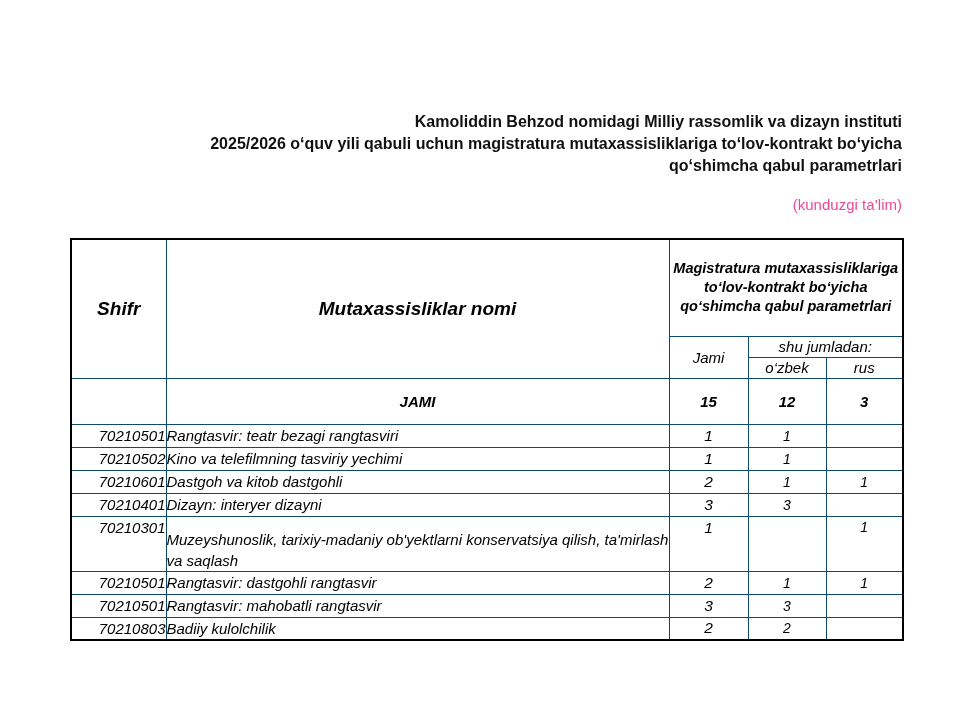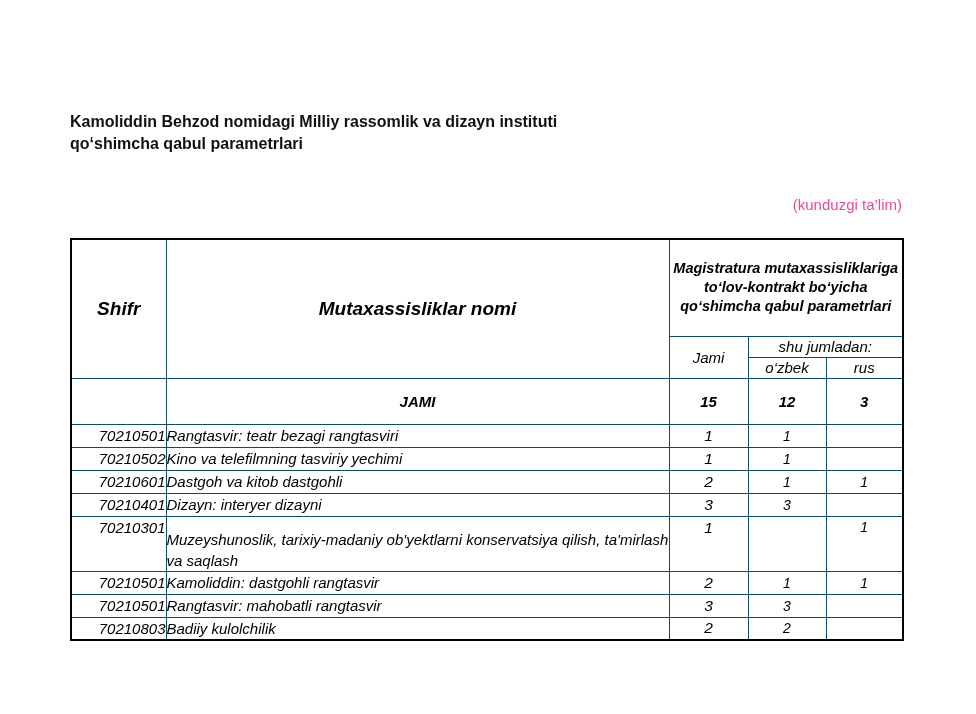--- a/index.html
+++ b/index.html
@@ -14,21 +14,21 @@
     background: #ffffff;
     color: #000000;
     font-family: "Liberation Sans", "DejaVu Sans", sans-serif;
     overflow: hidden;
   }
   .title-block {
     position: absolute;
     left: 70px;
     top: 111px;
     width: 832px;
-    text-align: left;
+    text-align: right;
     font-weight: bold;
     font-size: 16px;
     line-height: 22px;
     color: #111111;
   }
   .daytime-note {
     position: absolute;
     left: 70px;
     top: 196px;
     width: 832px;
@@ -109,20 +109,21 @@
     padding-top: 12px;
   }
 </style>
 </head>
 <body>
 
 <div class="page">
 
   <div class="title-block">
     <div>Kamoliddin Behzod nomidagi Milliy rassomlik va dizayn instituti</div>
+    <div>2025/2026 o‘quv yili qabuli uchun magistratura mutaxassisliklariga to‘lov-kontrakt bo‘yicha</div>
     <div>qo‘shimcha qabul parametrlari</div>
   </div>
 
   <div class="daytime-note">(kunduzgi ta’lim)</div>
 
   <table class="params">
     <colgroup>
       <col style="width:95px">
       <col style="width:503px">
       <col style="width:79px">
@@ -183,21 +184,21 @@
       </tr>
       <tr class="data-row tall">
         <td class="cell-code">70210301</td>
         <td class="cell-name">Muzeyshunoslik, tarixiy-madaniy ob'yektlarni konservatsiya qilish, ta'mirlash va saqlash</td>
         <td class="cell-num">1</td>
         <td class="cell-num sub"></td>
         <td class="cell-num sub">1</td>
       </tr>
       <tr class="data-row">
         <td class="cell-code">70210501</td>
-        <td class="cell-name">Kamoliddin: dastgohli rangtasvir</td>
+        <td class="cell-name">Rangtasvir: dastgohli rangtasvir</td>
         <td class="cell-num">2</td>
         <td class="cell-num sub">1</td>
         <td class="cell-num sub">1</td>
       </tr>
       <tr class="data-row">
         <td class="cell-code">70210501</td>
         <td class="cell-name">Rangtasvir: mahobatli rangtasvir</td>
         <td class="cell-num">3</td>
         <td class="cell-num sub">3</td>
         <td class="cell-num sub"></td>

